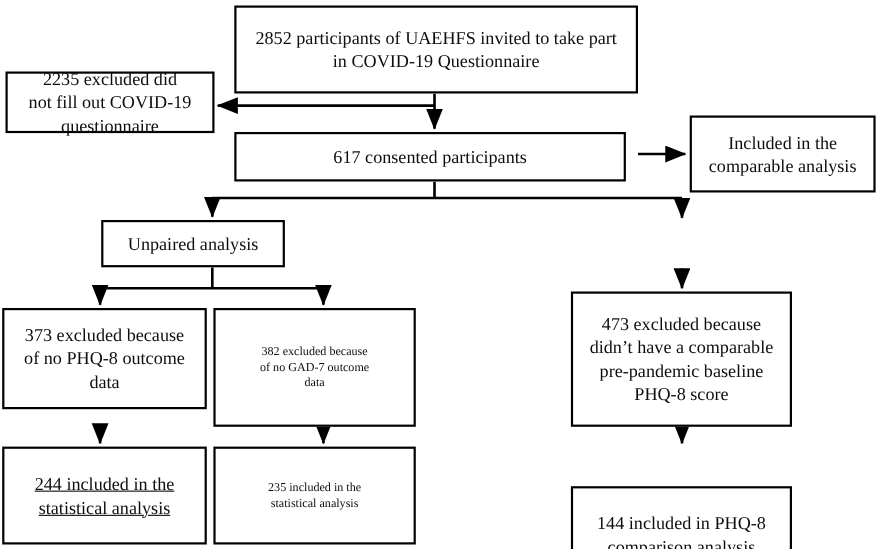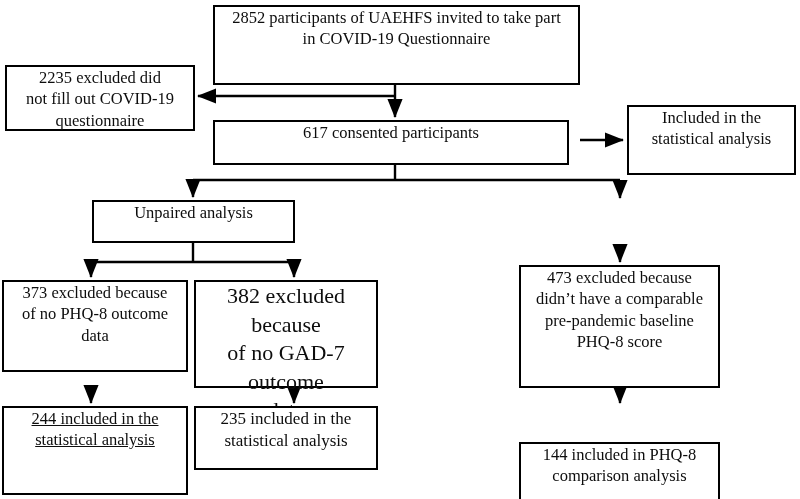--- a/index.html
+++ b/index.html
@@ -22,44 +22,44 @@
     width: 800px;
     height: 499px;
     pointer-events: none;
   }
   .node {
     position: absolute;
     box-sizing: border-box;
     border: 2.2px solid #000000;
     background: #ffffff;
     display: flex;
-    align-items: flex-start;
+    align-items: center;
     justify-content: center;
     text-align: center;
     color: #0d0d0d;
     line-height: 1.30;
     z-index: 2;
   }
   .node .txt {
     display: block;
     padding: 0 6px;
     white-space: pre-line;
   }
   
   #n-invited   { left: 213px; top: 5px;   width: 367px; height: 80px;  font-size: 16.5px; }
-  #n-excluded-quest { left: 5px; top: 65px; width: 190px; height: 66px; font-size: 16.5px; }
+  #n-excluded-quest { left: 5px; top: 65px; width: 190px; height: 56px; font-size: 16.5px; }
   #n-consented { left: 213px; top: 120px; width: 356px; height: 45px;  font-size: 16.5px; }
   #n-sensitivity { left: 627px; top: 105px; width: 169px; height: 70px; font-size: 16.5px; }
-  #n-unpaired  { left: 92px;  top: 200px; width: 203px; height: 43px;  font-size: 16.5px; }
+  #n-unpaired  { left: 92px;  top: 200px; width: 167px; height: 43px;  font-size: 16.5px; }
   #n-paired    { left: 519px; top: 201px; width: 201px; height: 43px;  font-size: 16.5px; }
   #n-excl-phq  { left: 2px;   top: 280px; width: 186px; height: 92px; font-size: 16.5px; }
-  #n-excl-gad  { left: 194px; top: 280px; width: 184px; height: 108px; font-size: 22px; }
+  #n-excl-gad  { left: 194px; top: 280px; width: 184px; height: 108px; font-size: 11px; }
   #n-excl-baseline { left: 519px; top: 265px; width: 201px; height: 123px; font-size: 16.5px; }
   #n-incl-phq  { left: 2px;   top: 406px; width: 186px; height: 89px;  font-size: 16.5px; text-decoration: underline; }
-  #n-incl-gad  { left: 194px; top: 406px; width: 184px; height: 64px;  font-size: 17px; }
+  #n-incl-gad  { left: 194px; top: 406px; width: 184px; height: 89px;  font-size: 11px; }
   #n-incl-paired { left: 519px; top: 406px; width: 201px; height: 89px; font-size: 16.5px; margin-top: 36px; }
 </style>
 </head>
 <body>
 
 <div id="canvas">
 
   <svg id="connectors" viewBox="0 0 800 499" xmlns="http://www.w3.org/2000/svg">
     <defs>
       <marker id="arrow" markerWidth="9" markerHeight="9" refX="7.6" refY="3.2" orient="auto" markerUnits="strokeWidth">
@@ -102,21 +102,21 @@
 not fill out COVID-19
 questionnaire</span>
   </div>
 
   <div class="node" id="n-consented">
     <span class="txt">617 consented participants</span>
   </div>
 
   <div class="node" id="n-sensitivity">
     <span class="txt">Included in the
-statistical analysis</span>
+comparable analysis</span>
   </div>
 
   <div class="node" id="n-unpaired">
     <span class="txt">Unpaired analysis</span>
   </div>
 
 
   <div class="node" id="n-excl-phq">
     <span class="txt">373 excluded because
 of no PHQ-8 outcome

